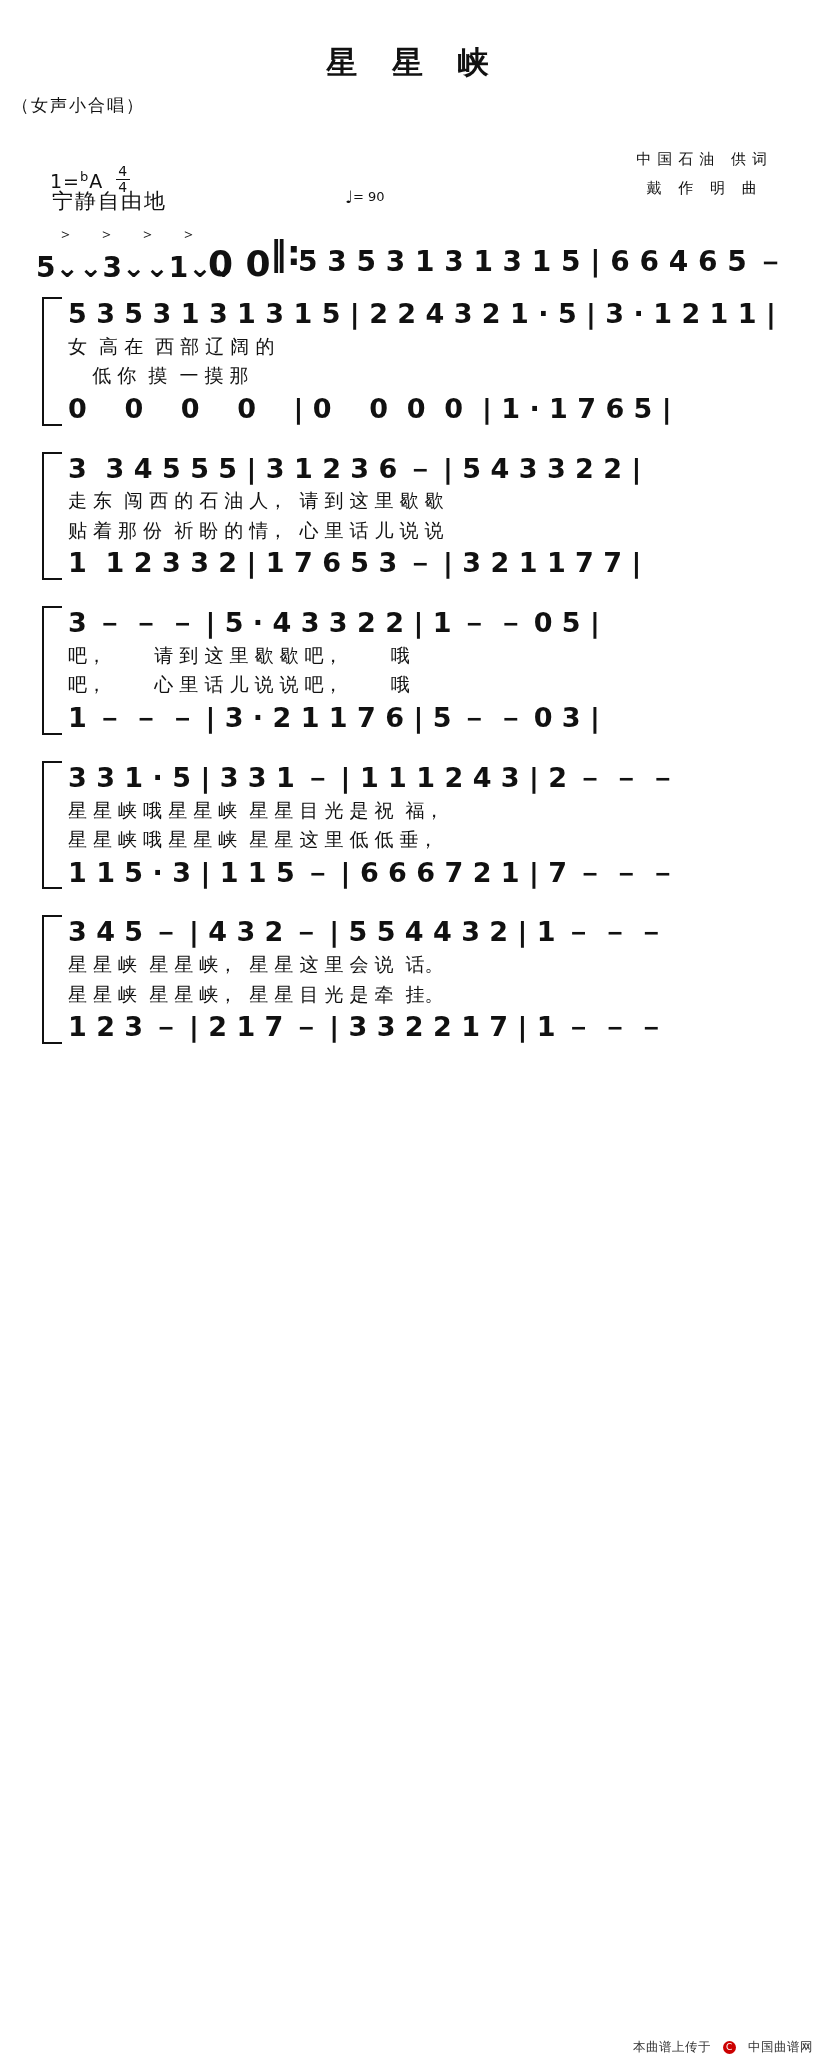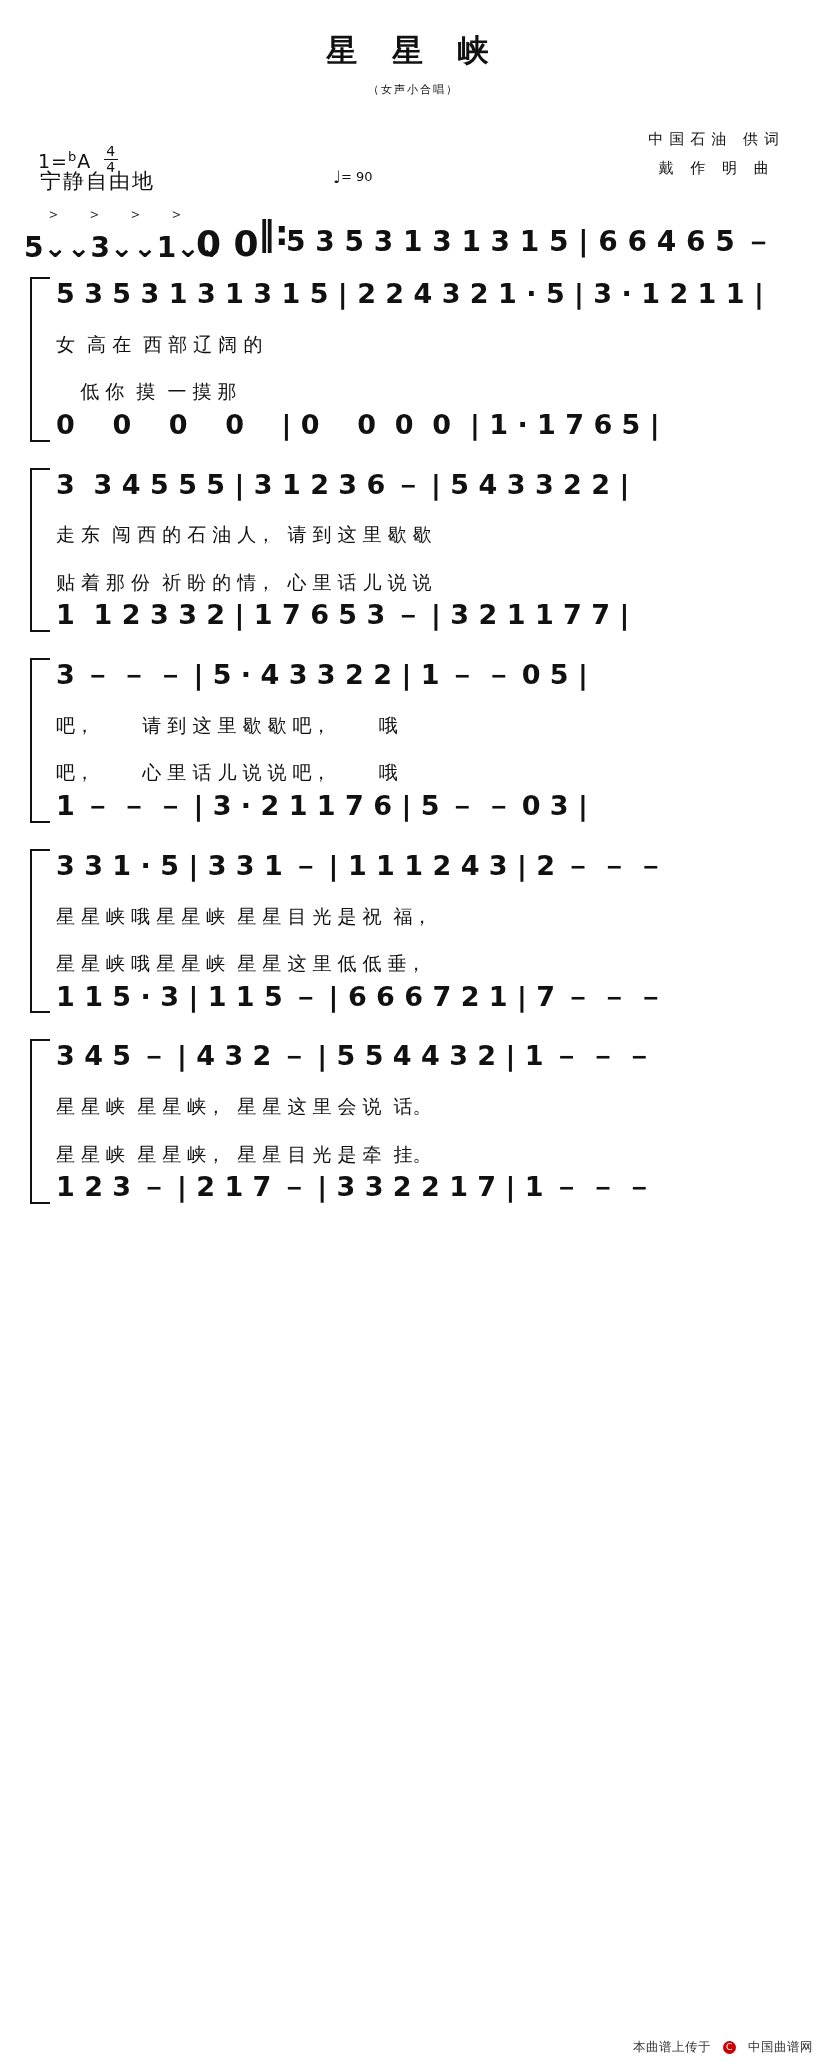--- a/index.html
+++ b/index.html
@@ -7,35 +7,35 @@
     width:827px;
     background:#ffffff;
     font-family:"DejaVu Sans","Liberation Sans",sans-serif;
     color:#111;
   }
   .sheet{
     position:relative;
     width:827px;
     min-height:2062px;
     box-sizing:border-box;
-    padding:0;
+    padding:12px;
     overflow:hidden;
   }
   
   .title{
     text-align:center;
     font-size:31px;
     font-weight:bold;
     letter-spacing:12px;
     padding-top:30px;
     font-family:"DejaVu Sans","Liberation Sans",sans-serif;
   }
   .subtitle{
-    text-align:center;
-    font-size:11px;
+    text-align:left;
+    font-size:17px;
     margin-top:10px;
     letter-spacing:2px;
   }
   .meta{
     position:relative;
     height:92px;
     margin-top:18px;
   }
   .keysig{
     position:absolute;
@@ -137,21 +137,21 @@
   .voice-line{
     font-size:27px;
     font-weight:bold;
     white-space:pre;
     line-height:1.25;
   }
   .lyric-line{
     font-size:19px;
     white-space:pre;
     line-height:1.45;
-    margin:20px 0 2px 0;
+    margin:2px 0 2px 0;
   }
   .footer{
     position:absolute;
     right:14px;
     bottom:6px;
     font-size:12.5px;
     color:#333;
     letter-spacing:0.5px;
     display:flex;
     align-items:center;

